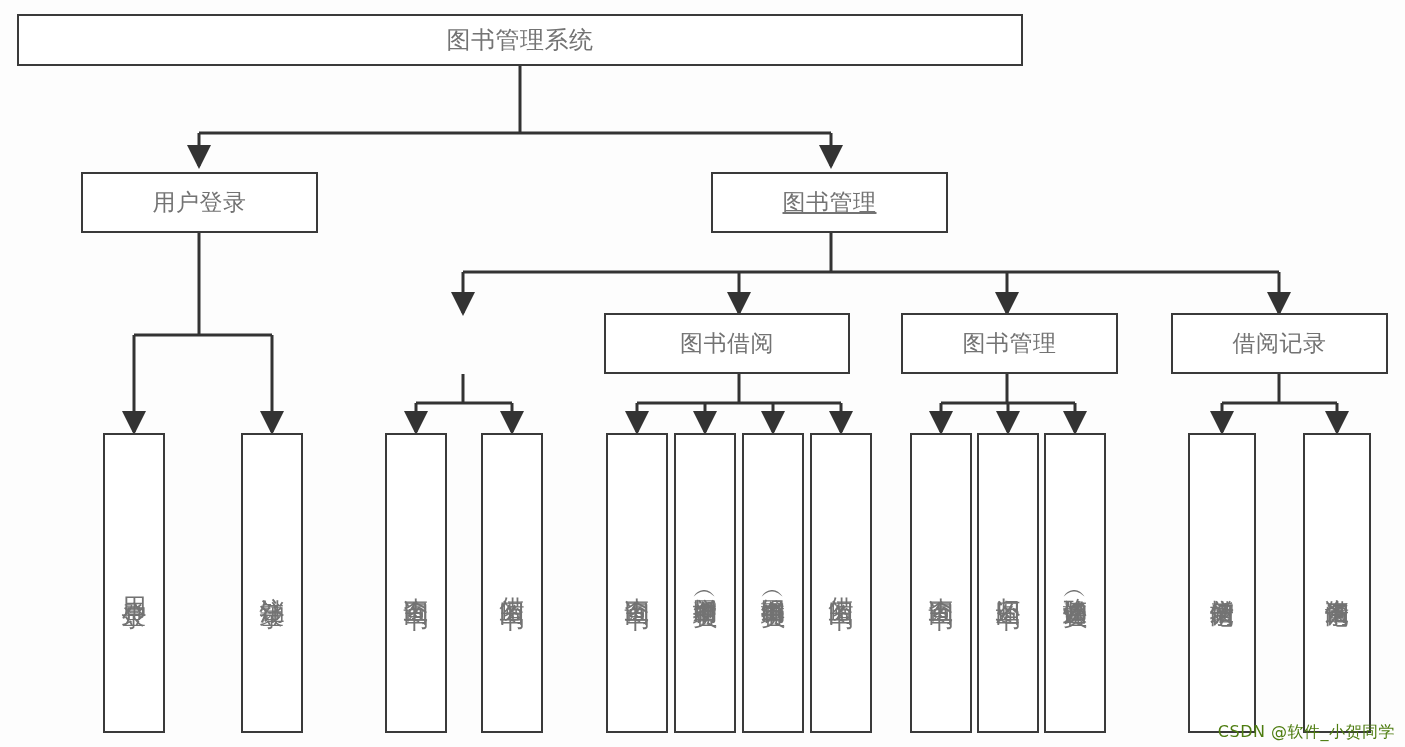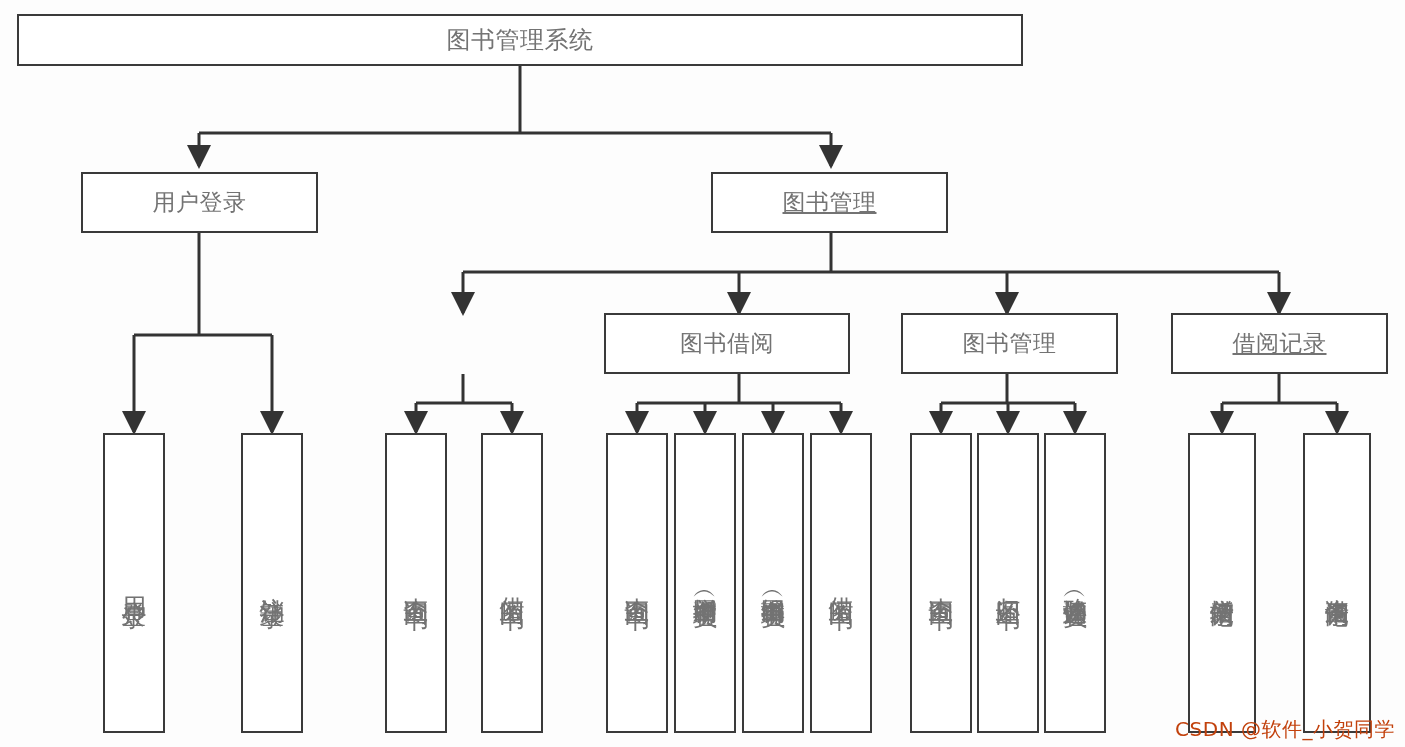--- a/index.html
+++ b/index.html
@@ -68,22 +68,22 @@
     max-height: 100%;
   }
   .node.vert.tight .node-label {
     font-size: 24px;
     letter-spacing: 1px;
   }
   .watermark {
     position: absolute;
     right: 10px;
     bottom: 4px;
-    font-size: 20px;
-    color: #c2410c;
+    font-size: 16px;
+    color: #4d7c0f;
     letter-spacing: 0.5px;
     z-index: 5;
     white-space: nowrap;
     font-family: "DejaVu Sans", "Liberation Sans", sans-serif;
   }
 </style>
 </head>
 <body>
 
 <div id="diagram-root">
@@ -152,21 +152,21 @@
 
 
   <div class="node horiz" style="left:604px; top:313px; width:246px; height:61px;">
     <span class="node-label">图书借阅</span>
   </div>
 
   <div class="node horiz" style="left:901px; top:313px; width:217px; height:61px;">
     <span class="node-label">图书管理</span>
   </div>
 
-  <div class="node horiz" style="left:1171px; top:313px; width:217px; height:61px;text-decoration:underline;">
+  <div class="node horiz" style="left:1171px; top:313px; width:217px; height:61px;">
     <span class="node-label">借阅记录</span>
   </div>
 
   <div class="node vert" style="left:103px; top:433px; width:62px; height:300px;">
     <span class="node-label">用户登录</span>
   </div>
 
   <div class="node vert" style="left:241px; top:433px; width:62px; height:300px;">
     <span class="node-label">注销登录</span>
   </div>

